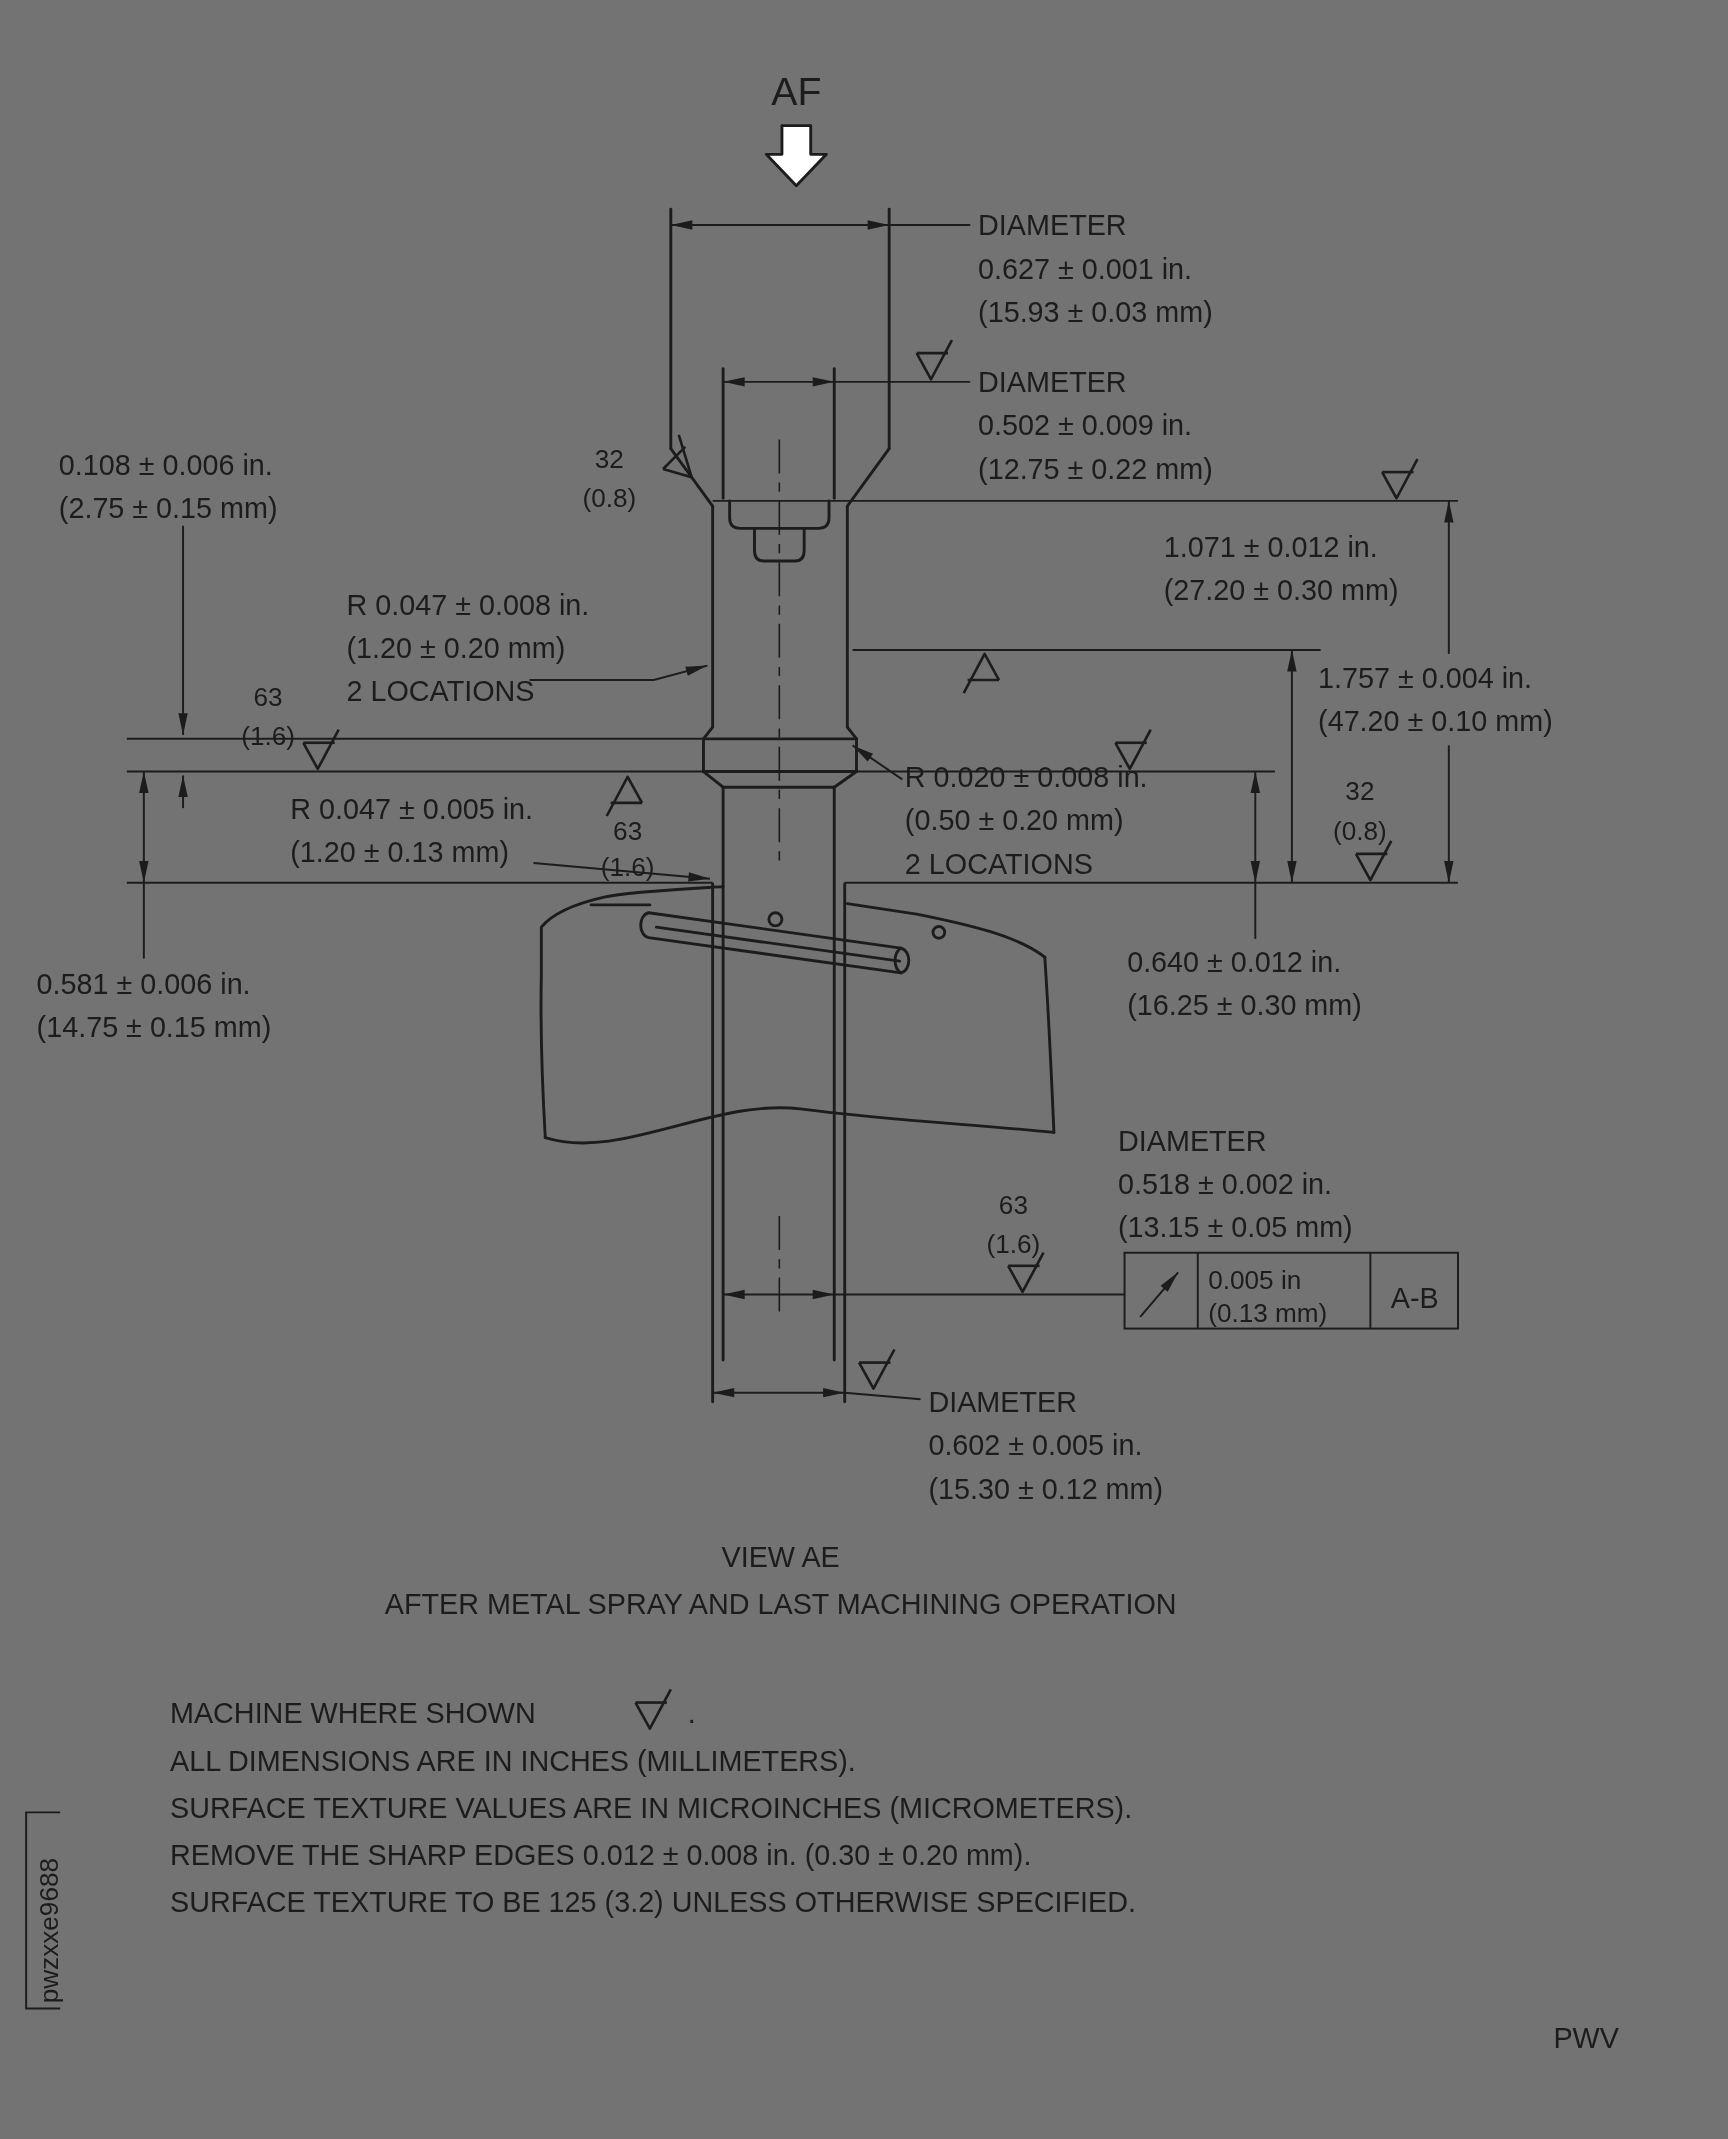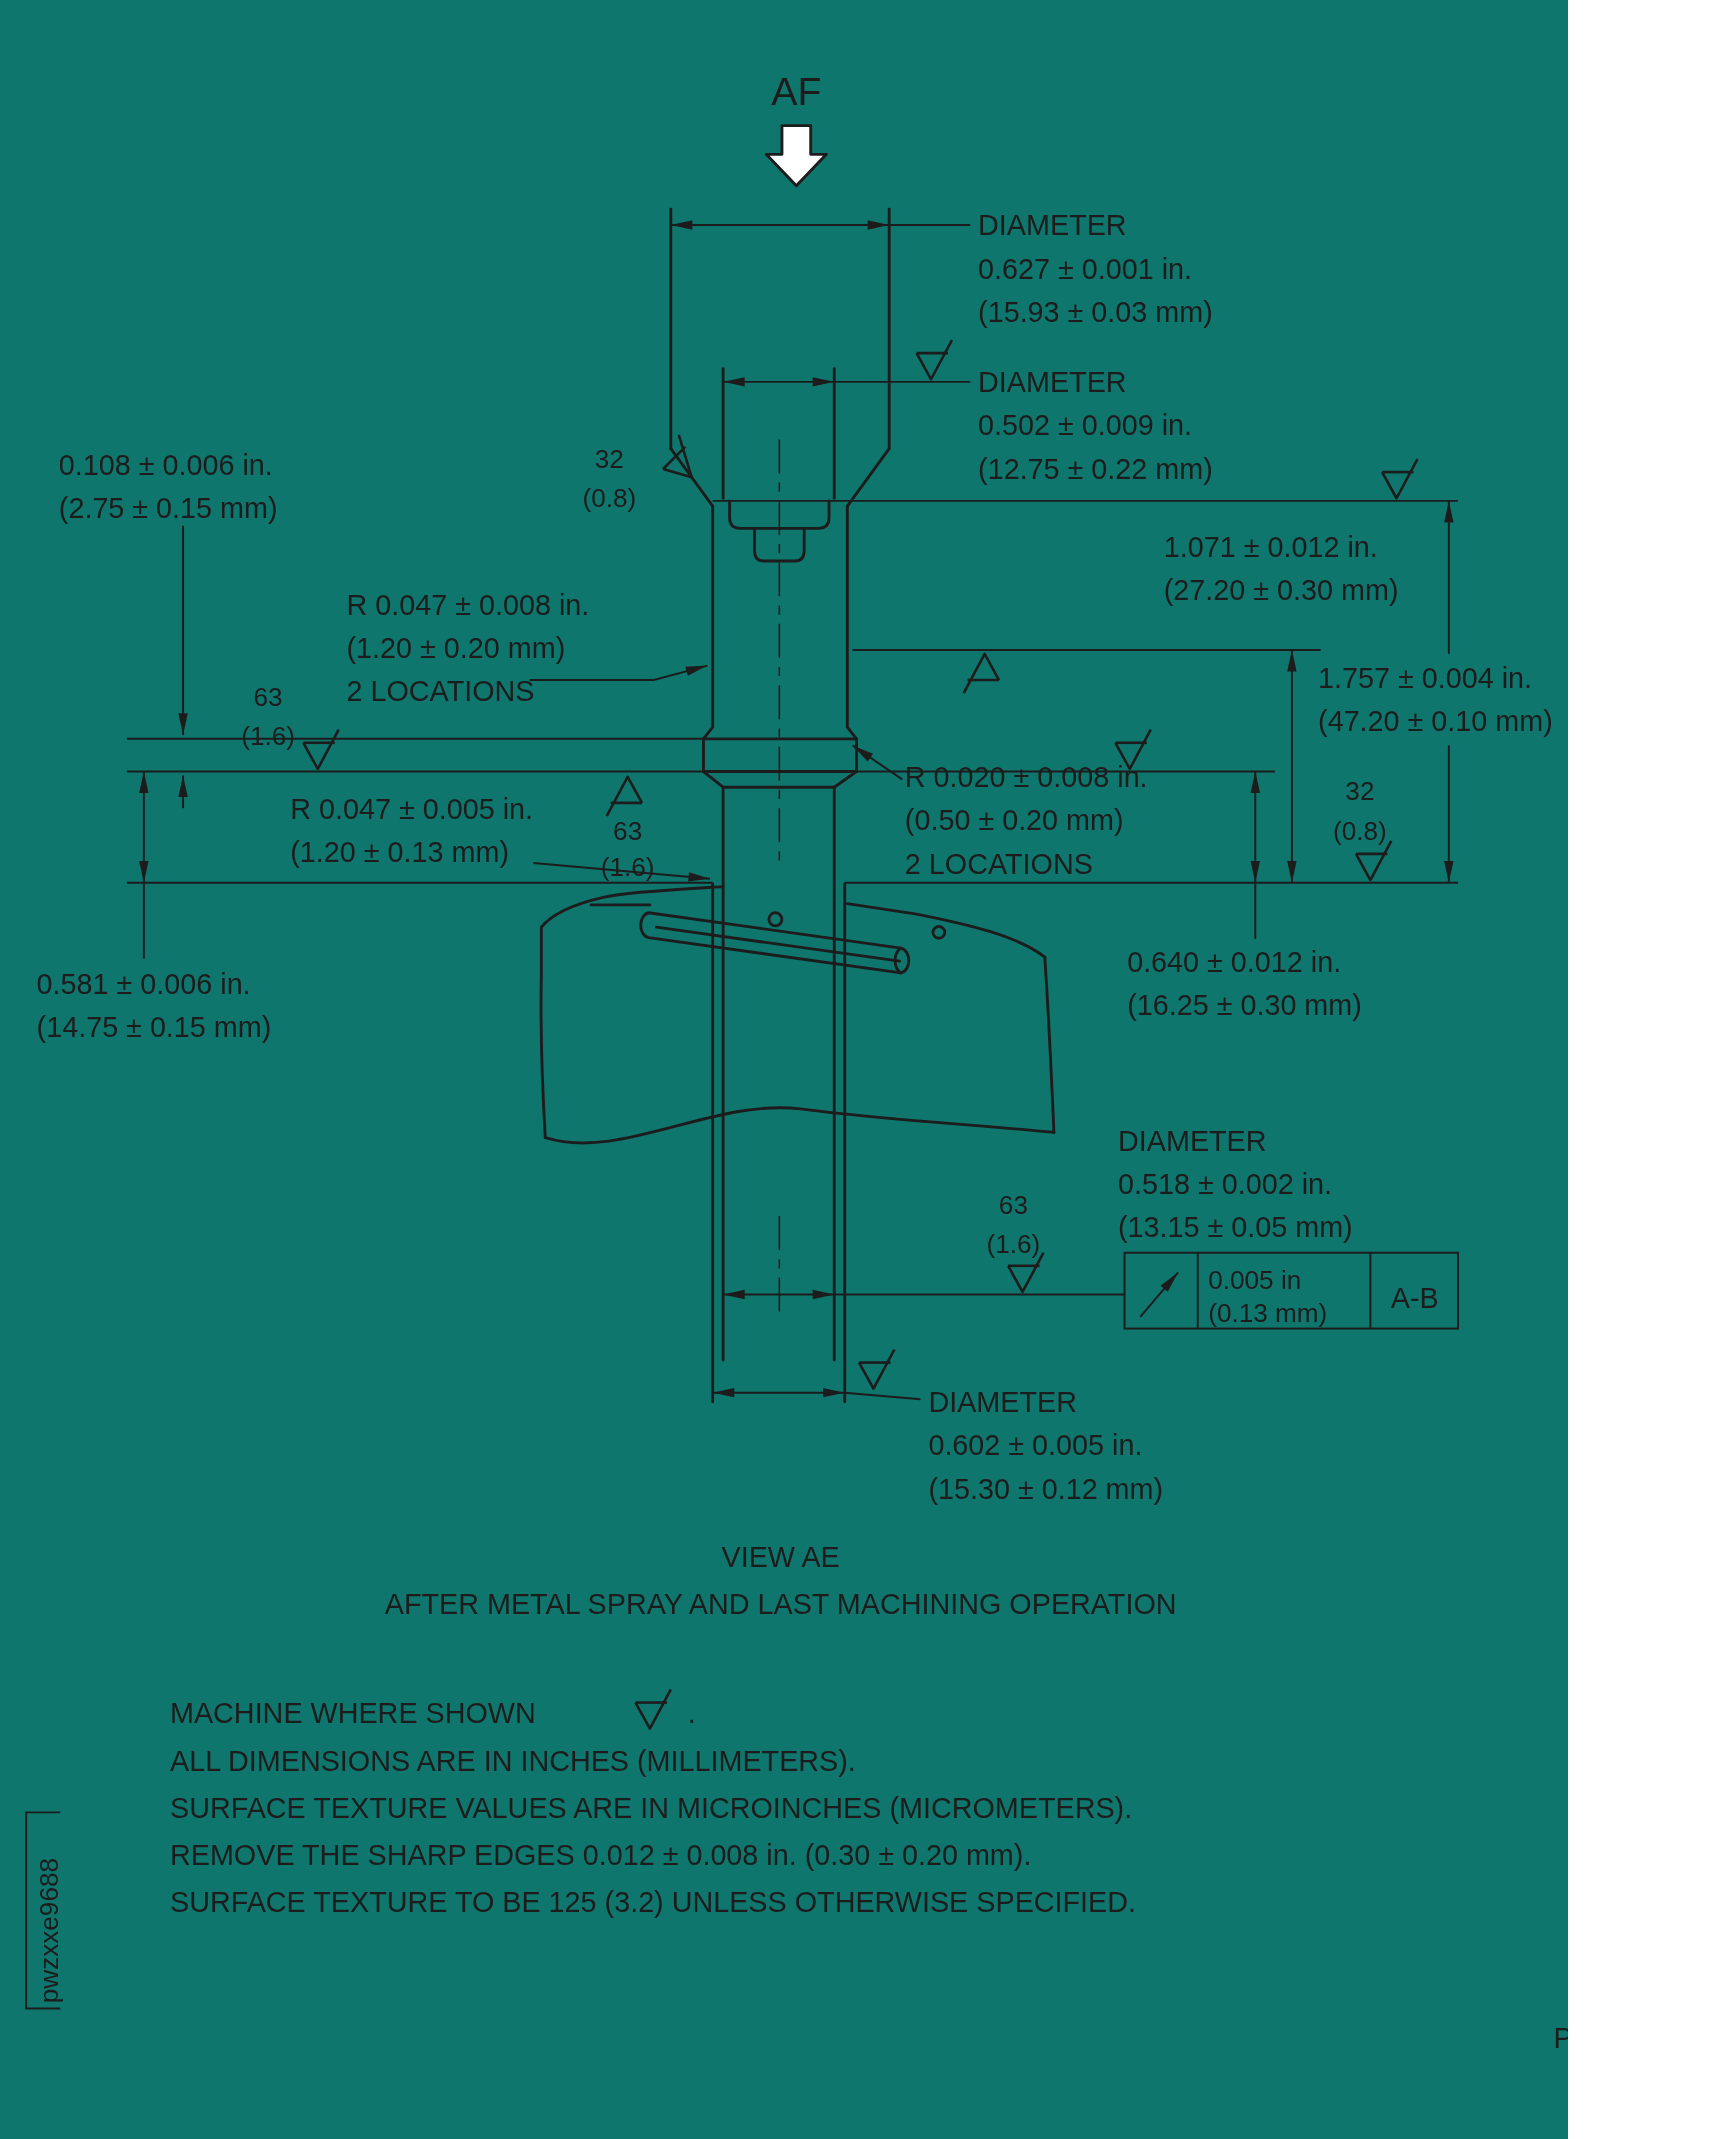--- a/index.html
+++ b/index.html
@@ -1,16 +1,16 @@
 <!DOCTYPE html>
 <html style="font-size:10.5px"><head>
 <meta charset="utf-8">
 <style>
   html,body { margin:0; padding:0; background:#ffffff; }
-  .page { position:relative; width:1568px; height:2140px; background:#0f766e; overflow:hidden; }
+  .page { position:relative; width:1728px; height:2140px; background:#737373; overflow:hidden; }
   svg { display:block; }
   .p   { stroke:#1c1c1c; stroke-width:2.2; fill:none; stroke-linejoin:round; stroke-linecap:round; }
   .d   { stroke:#1c1c1c; stroke-width:1.5; fill:none; }
   .ctr { stroke:#1c1c1c; stroke-width:1.2; fill:none; stroke-dasharray:26 7 7 7; }
   .surf { stroke:#1c1c1c; stroke-width:2; fill:none; stroke-linejoin:round; }
   text { fill:#1c1c1c; stroke:none; font-family:"Liberation Sans","DejaVu Sans",sans-serif; font-size:22px; }
   .ts { font-size:20px; }
   .tl { font-size:30px; }
   .mid { text-anchor:middle; }
   .fillw { fill:#ffffff; }

